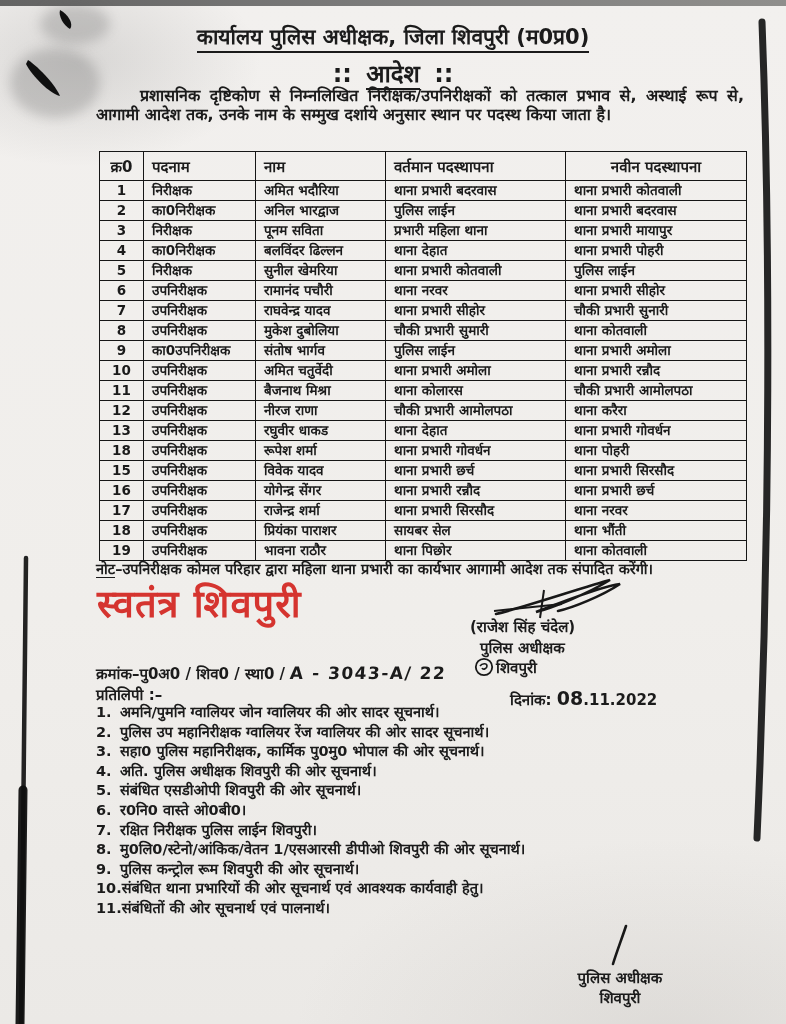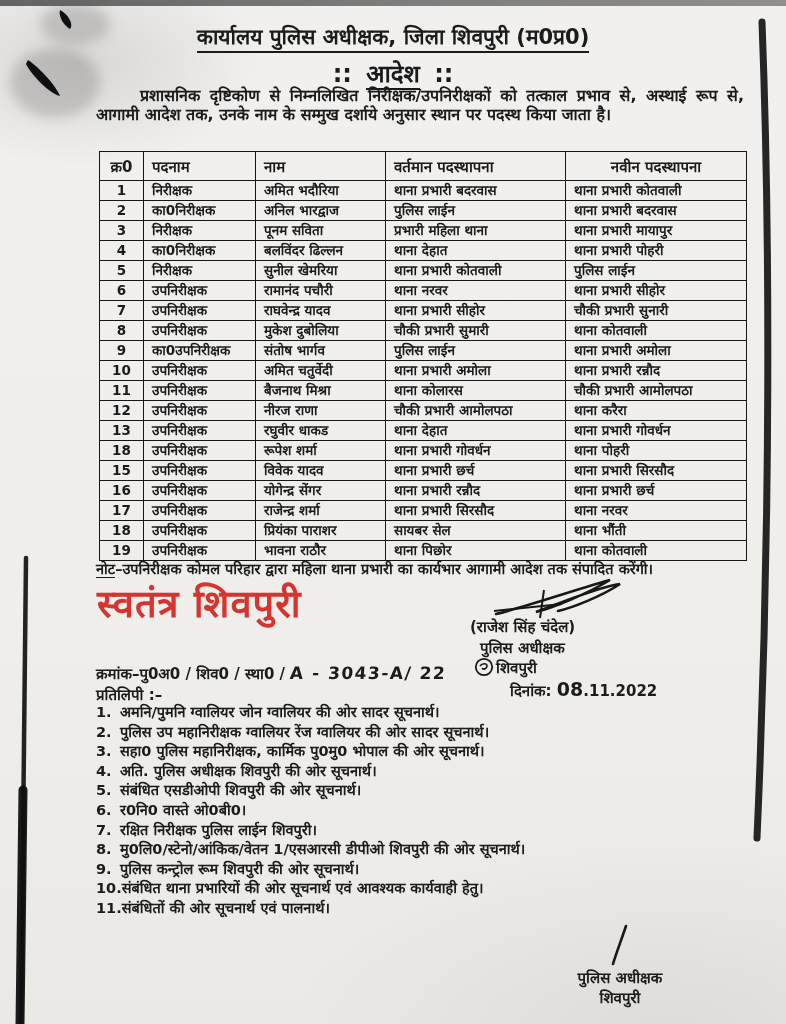--- a/index.html
+++ b/index.html
@@ -47,21 +47,21 @@
   
   .watermark{position:absolute;top:576px;left:97px;font-size:38px;font-weight:bold;
     letter-spacing:1px;line-height:1.1;margin-top:8px;}
   
   .sigblock{position:absolute;top:578px;left:470px;width:255px;font-weight:bold;font-size:15px;}
   .sig-squiggle{display:block;margin-left:22px;}
   .sig-name{margin-top:-6px;}
   .sig-desig{margin-left:10px;margin-top:1px;}
   .sig-place{margin-left:4px;margin-top:0;display:flex;align-items:center;}
   .sig-place svg{margin-right:2px;}
-  .sig-date{margin-left:40px;margin-top:1px;}
+  .sig-date{margin-left:40px;margin-top:10px;}
   .hand8{font-size:19px;letter-spacing:0;}
   
   .refline{position:absolute;top:663px;left:96px;font-size:15px;font-weight:bold;}
   .refline .hand{font-size:17px;letter-spacing:1.5px;transform:skewX(-4deg);display:inline-block;}
   .copies-head{position:absolute;top:684px;left:96px;font-size:15px;font-weight:bold;}
   .copies{position:absolute;top:703px;left:96px;width:650px;font-size:14.5px;font-weight:bold;}
   .copy-item{line-height:19.6px;white-space:nowrap;}
   .copy-item .num{display:inline-block;min-width:24px;}
   
   .footer-sig{position:absolute;top:924px;left:540px;width:160px;text-align:center;

